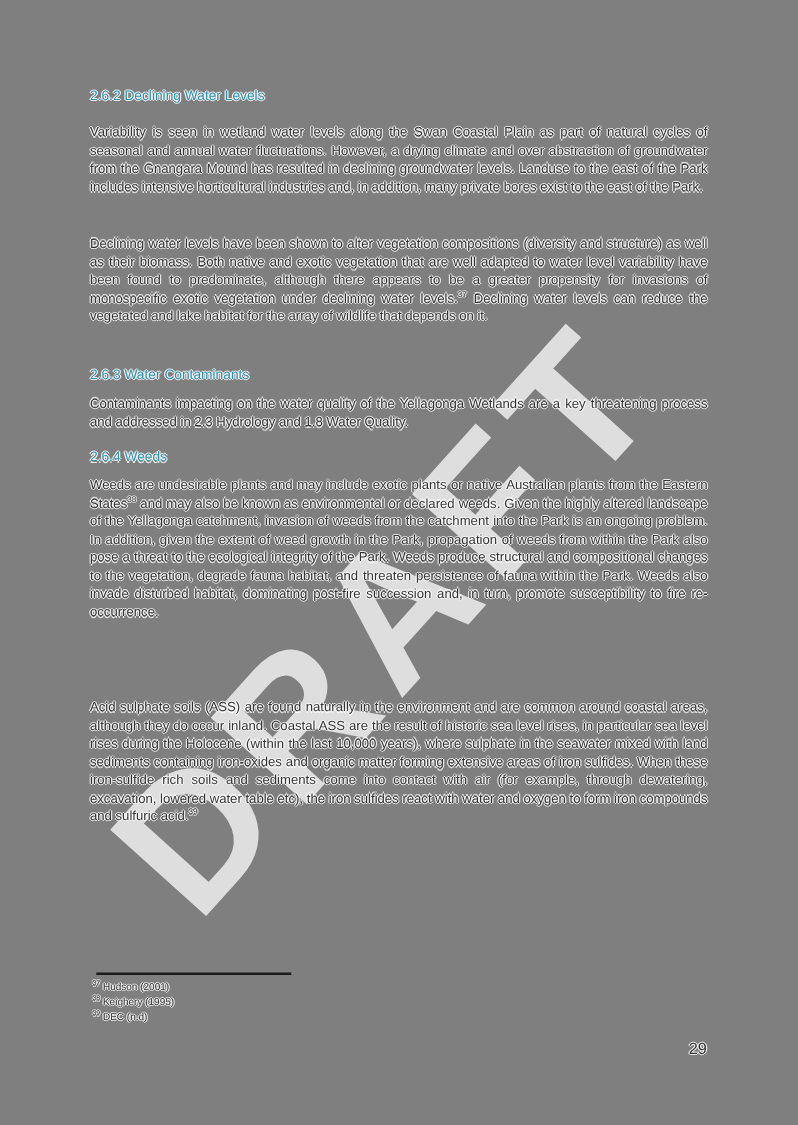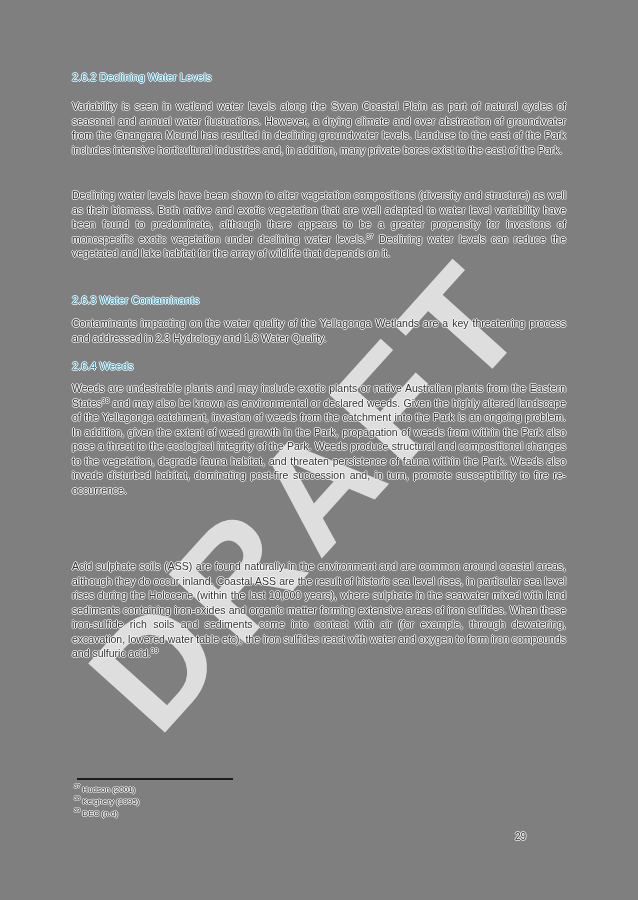--- a/index.html
+++ b/index.html
@@ -84,23 +84,23 @@
     text-shadow: -1px 0 rgba(255,255,255,.8), 1px 0 rgba(255,255,255,.8),
                  0 -1px rgba(255,255,255,.8), 0 1px rgba(255,255,255,.8);
   }
   .footnote sup {
     font-size: 5.5px;
     line-height: 0;
     vertical-align: super;
   }
   .page-number {
     position: absolute;
-    left: 515px;
+    left: 551px;
     top: 831px;
-    font-size: 10px;
+    font-size: 13px;
     color: #333333;
     z-index: 2;
     text-shadow: -1px 0 rgba(255,255,255,.8), 1px 0 rgba(255,255,255,.8),
                  0 -1px rgba(255,255,255,.8), 0 1px rgba(255,255,255,.8);
   }
 </style>
 </head>
 <body>
 
 <div class="page">

